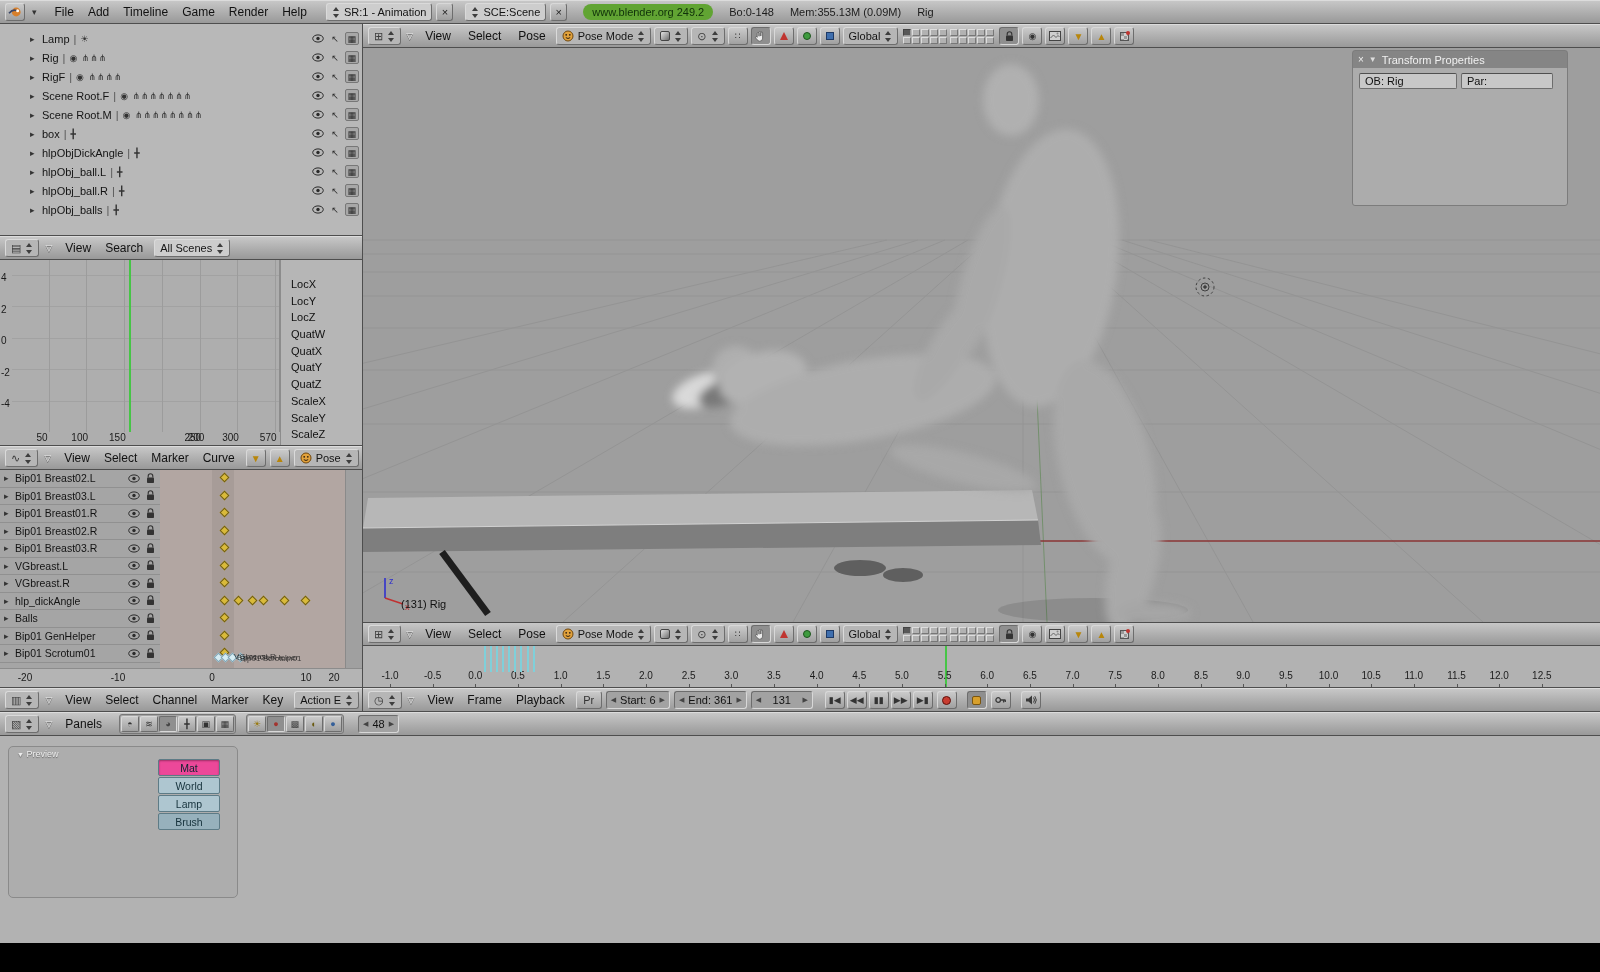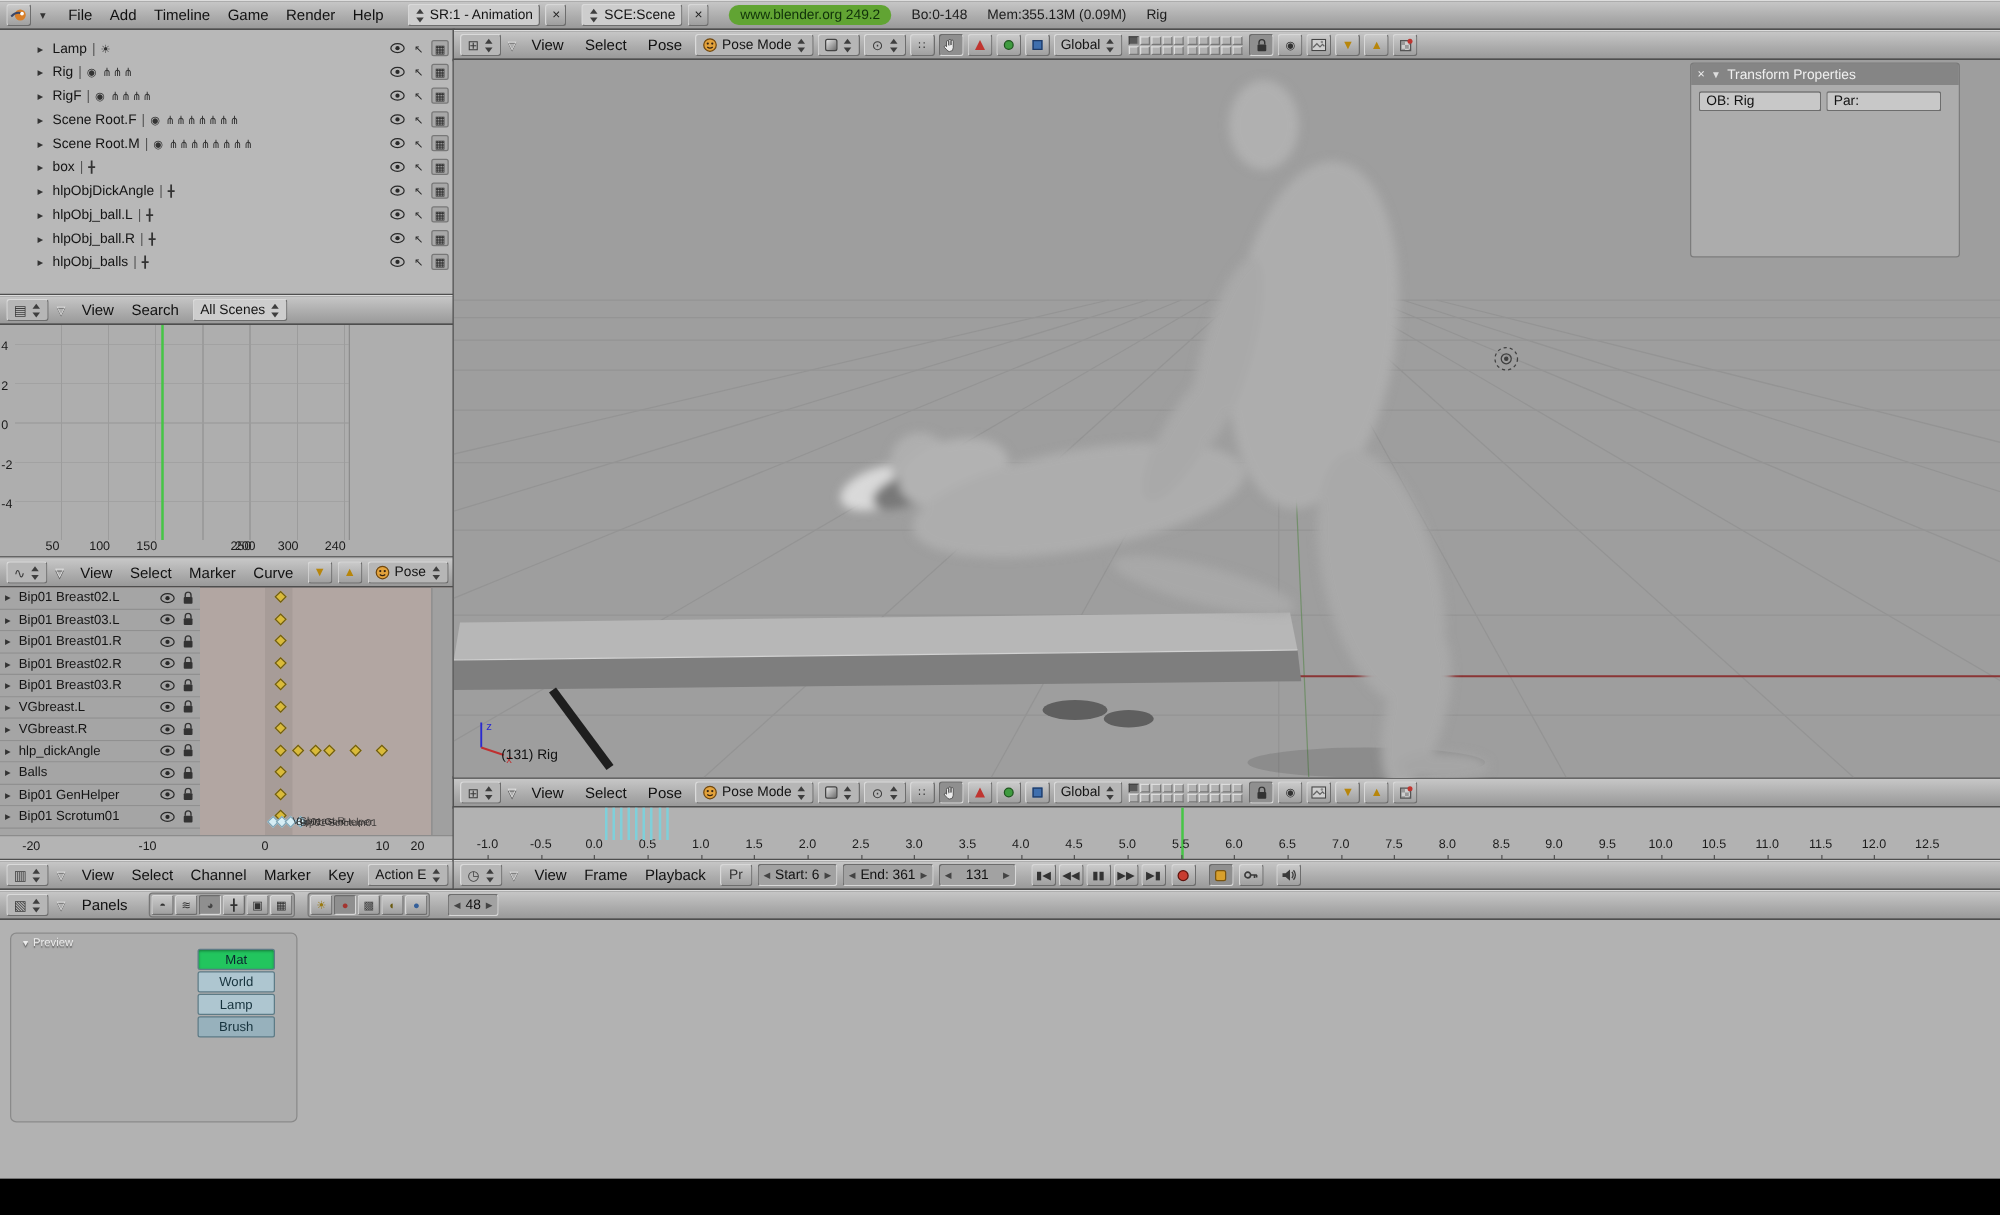--- a/index.html
+++ b/index.html
@@ -363,21 +363,33 @@
         <span class="ipo-ytick" style="top: 106.5px;">-2</span>
         <span class="ipo-ytick" style="top: 138px;">-4</span>
       </div>
     <div id="ipo-xlabels">
         <span class="ipo-xtick" style="left: 42px;">50</span>
         <span class="ipo-xtick" style="left: 79.7px;">100</span>
         <span class="ipo-xtick" style="left: 117.4px;">150</span>
         <span class="ipo-xtick" style="left: 155.1px; margin-left: 41px;">200</span>
         <span class="ipo-xtick" style="left: 192.8px;">250</span>
         <span class="ipo-xtick" style="left: 230.5px;">300</span>
-        <span class="ipo-xtick" style="left: 268.2px;">240</span>
+        <span class="ipo-xtick" style="left: 268.2px;">570</span>
+      </div>
+    <div id="ipo-channels">
+        <div class="ipo-ch">LocX</div>
+        <div class="ipo-ch">LocY</div>
+        <div class="ipo-ch">LocZ</div>
+        <div class="ipo-ch">QuatW</div>
+        <div class="ipo-ch">QuatX</div>
+        <div class="ipo-ch">QuatY</div>
+        <div class="ipo-ch">QuatZ</div>
+        <div class="ipo-ch">ScaleX</div>
+        <div class="ipo-ch">ScaleY</div>
+        <div class="ipo-ch">ScaleZ</div>
       </div>
   </div>
   <div id="ipo-header" class="region hdr">
     <span class="combo">
         <span class="edico">∿</span>
         <span class="spin"></span>
       </span>
     <span class="collapse">▽</span>
     <nav id="ipo-menus" class="menus">
         <span class="menu">View</span>
@@ -1076,21 +1088,21 @@
     <span class="numf" style="margin-left:10px">
         <span class="nfa">◀</span>
         <span>48</span>
         <span class="nfa">▶</span>
       </span>
   </div>
   <div id="buttons-content" class="region">
     <div id="preview-panel">
       <span id="pv-label"><i>▼</i> <span>Preview</span></span>
       <div id="preview-tabs">
-          <div class="pv-tab active" style="background: #22c55e;">Mat</div>
+          <div class="pv-tab active" style="background: #ec4899;">Mat</div>
           <div class="pv-tab" style="background: rgb(174, 198, 208);">World</div>
           <div class="pv-tab" style="background: rgb(174, 198, 208);">Lamp</div>
           <div class="pv-tab" style="background: rgb(151, 177, 188);">Brush</div>
         </div>
     </div>
   </div>
 
   <div id="black-strip"></div>
 </div>
 

